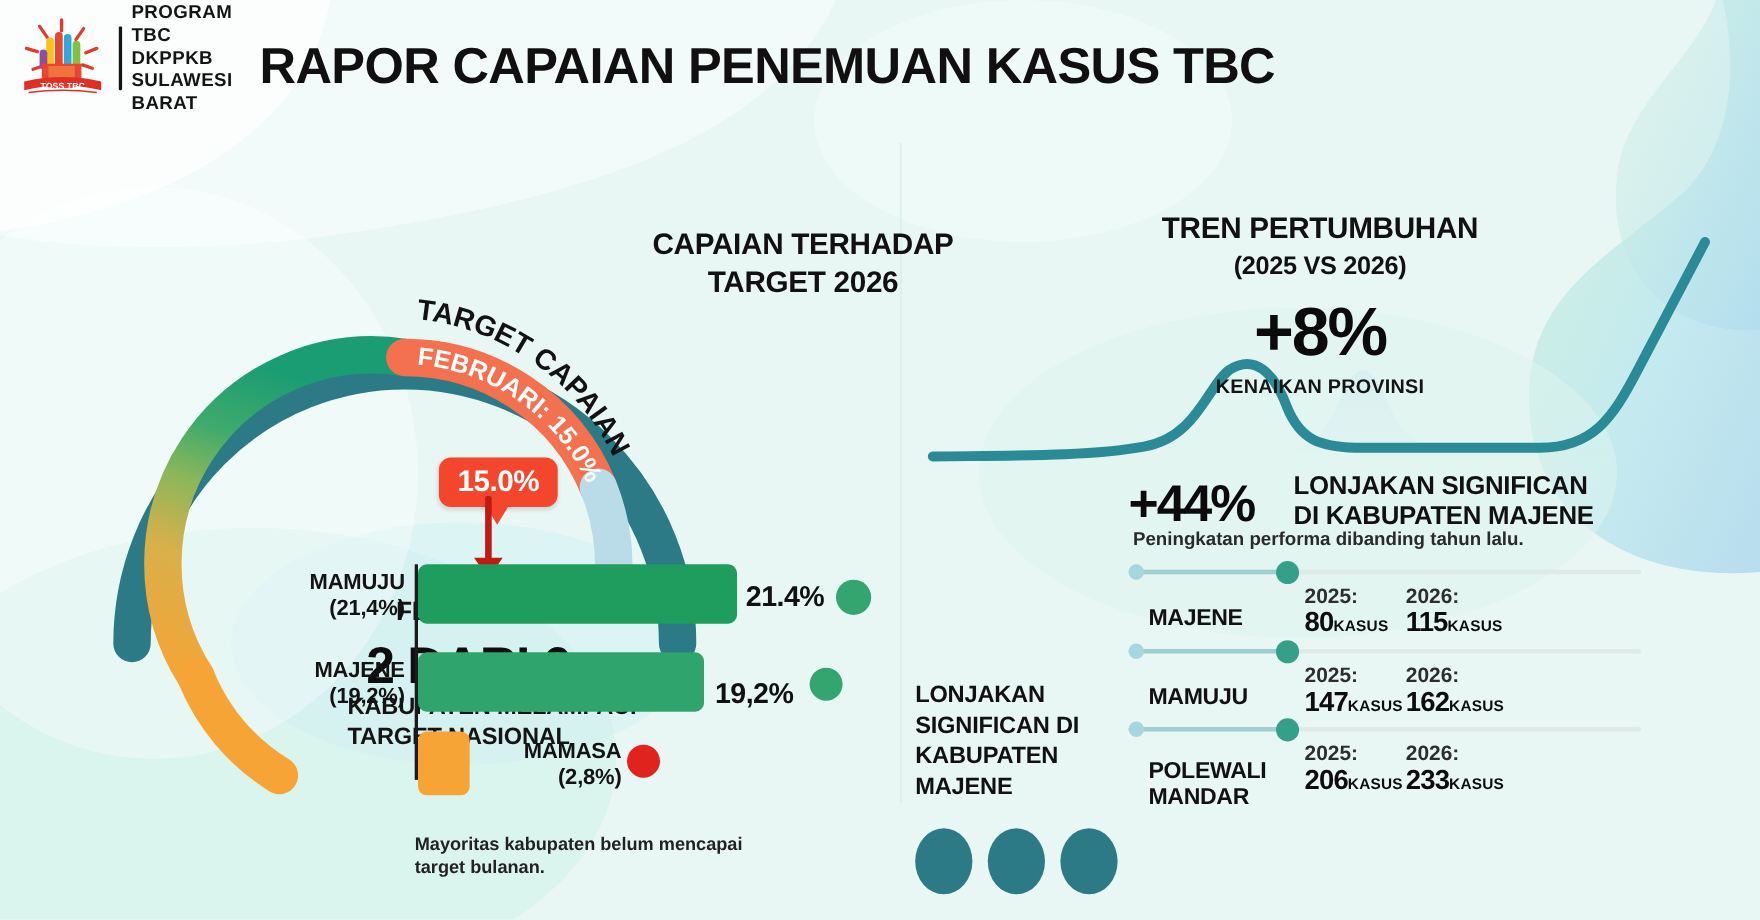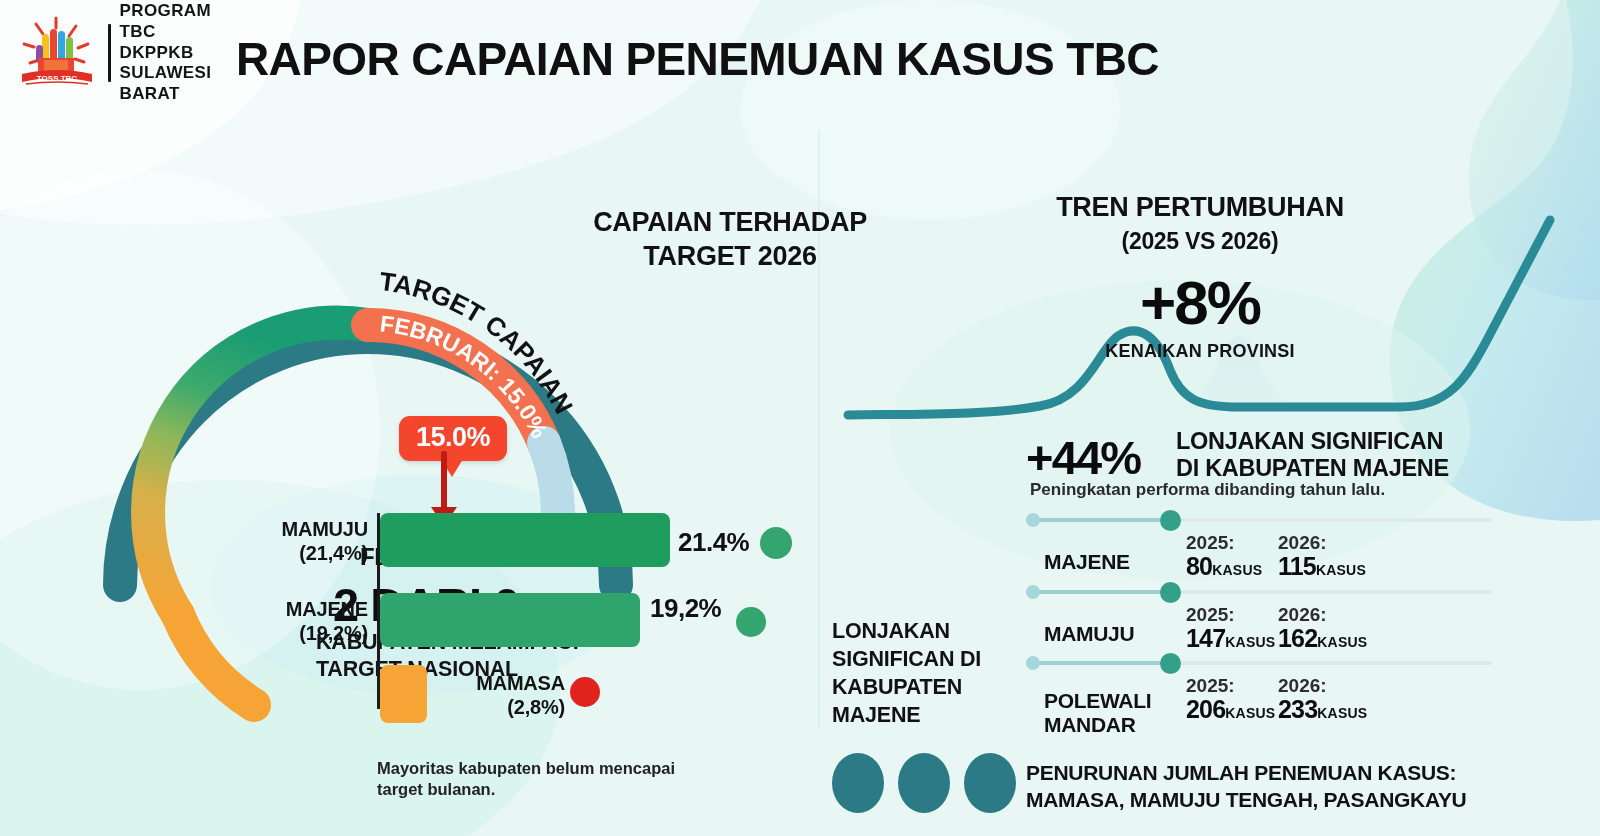--- a/index.html
+++ b/index.html
@@ -255,21 +255,21 @@
     </div>
     <div class="bar" style="left:130px;top:8px;width:290px;background:#1f9d5e;"></div>
     <div class="bar-value" style="left:428px;top:22px;">21.4%</div>
     <div class="dot" style="left:510px;top:22px;width:32px;height:32px;background:#34a56f;"></div>
 
     <div class="bar-row-label" style="left:0px;top:92px;width:118px;">
       <div>MAJENE</div>
       <div>(19,2%)</div>
     </div>
     <div class="bar" style="left:130px;top:88px;width:260px;background:#2fa46d;"></div>
-    <div class="bar-value" style="left:400px;top:88px;">19,2%</div>
+    <div class="bar-value" style="left:400px;top:110px;">19,2%</div>
     <div class="dot" style="left:486px;top:102px;width:30px;height:30px;background:#34a56f;"></div>
 
     <div class="bar" style="left:130px;top:160px;width:47px;height:58px;background:#f6a436;"></div>
     <div class="bar-row-label" style="left:185px;top:166px;width:130px;text-align:right;">
       <div>MAMASA</div>
       <div>(2,8%)</div>
     </div>
     <div class="dot" style="left:320px;top:172px;width:30px;height:30px;background:#e0231d;"></div>
 
     <div class="bar-note">Mayoritas kabupaten belum mencapai target bulanan.</div>
@@ -358,18 +358,14 @@
     <div>KABUPATEN</div>
     <div>MAJENE</div>
   </div>
 
   <div class="circles">
     <span></span>
     <span></span>
     <span></span>
   </div>
 
-  <div class="penurunan">
-    <div>PENURUNAN JUMLAH PENEMUAN KASUS:</div>
-    <div>MAMASA, MAMUJU TENGAH, PASANGKAYU</div>
-  </div>
 
 </div>
 
 </body></html>

